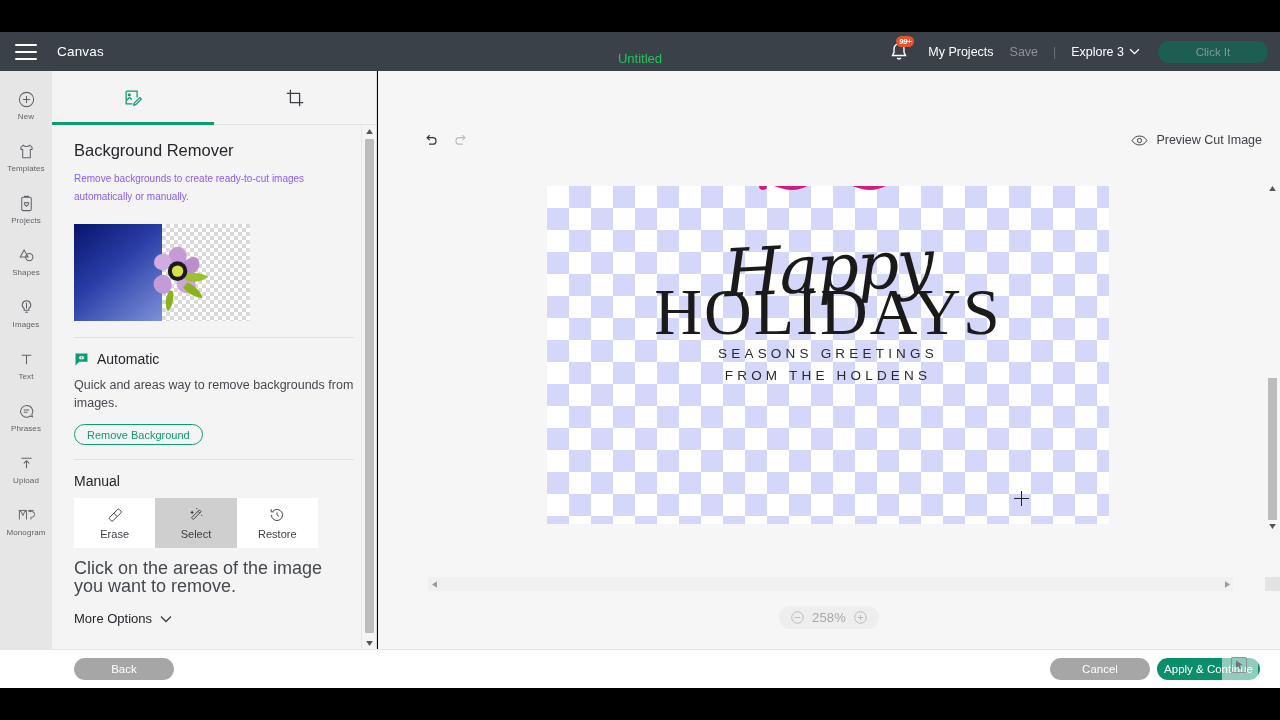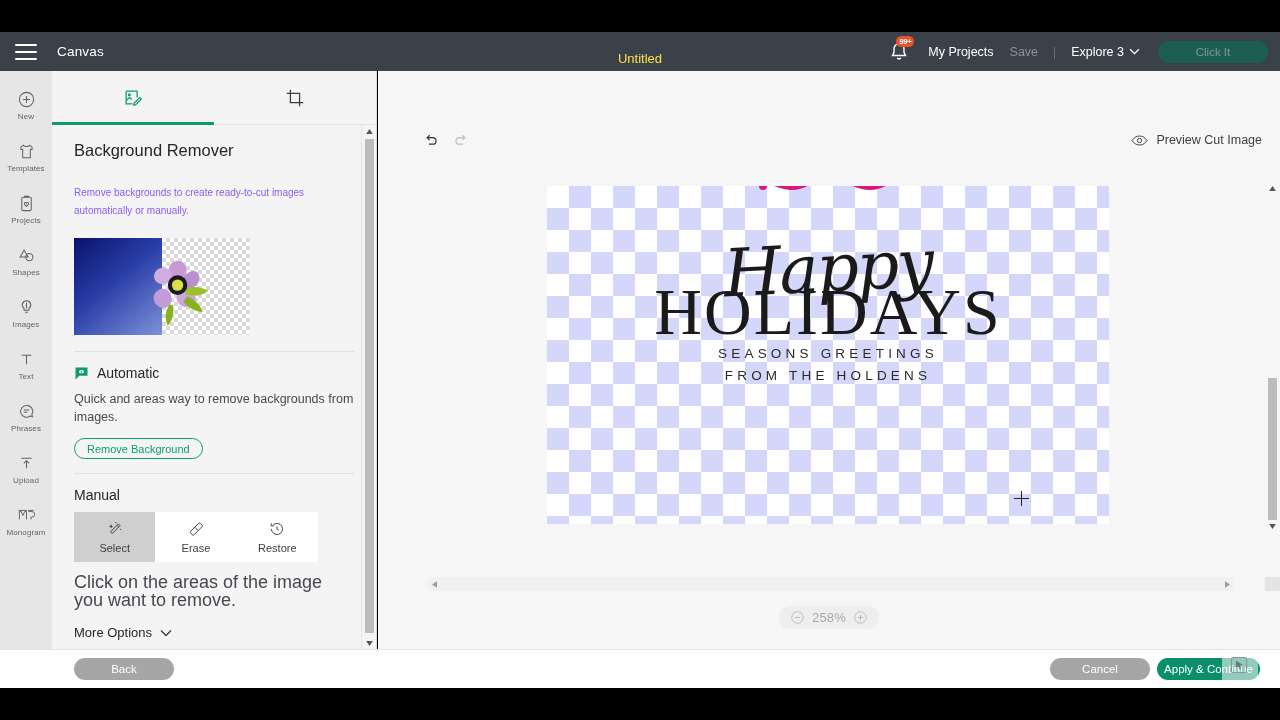--- a/index.html
+++ b/index.html
@@ -16,21 +16,21 @@
     position: absolute; left:0; top:32px; width:1280px; height:39px;
     background:#3b4149; display:flex; align-items:center;
   }
   .hamburger { width:22px; height:16px; margin-left:15px; display:flex;
     flex-direction:column; justify-content:space-between; cursor:pointer; }
   .hamburger span { display:block; height:2px; background:#fff; border-radius:1px; }
   .canvas-label { color:#fff; font-size:13.5px; margin-left:20px; letter-spacing:.2px; }
   .doc-title {
     position:absolute; left:0; top:0; width:1280px; height:53px;
     display:flex; align-items:center; justify-content:center;
-    color:#fde047; font-size:13px; pointer-events:none;
+    color:#22c55e; font-size:13px; pointer-events:none;
   }
   .top-right {
     position:absolute; right:12px; top:0; height:39px;
     display:flex; align-items:center; gap:0px;
   }
   .bell-wrap { position:relative; width:26px; height:26px; margin-right:8px; cursor:pointer;font-style:italic; }
   .bell-badge {
     position:absolute; left:10px; top:-3px; background:#e8532d; color:#fff;
     font-size:7.5px; font-weight:bold; border-radius:7px; padding:1px 3px;
     line-height:9px; letter-spacing:-.2px;
@@ -67,21 +67,21 @@
     height:54px; display:flex; background:#f4f4f4;
     border-bottom:1px solid #e0e0e0; position:relative;
   }
   .ptab { flex:1; display:flex; align-items:center; justify-content:center; cursor:pointer;
     position:relative; }
   .ptab.active::after {
     content:""; position:absolute; left:0; bottom:-1px; width:100%; height:3px; background:#0d9b74;
   }
   .panel-body { padding:16px 22px 0 22px; height:524px; overflow:hidden; position:relative; }
 
-  .bg-title { font-size:16.5px; color:#23262b; font-weight:normal; margin-bottom:24px; }
+  .bg-title { font-size:16.5px; color:#23262b; font-weight:normal; margin-bottom:10px; }
   .bg-desc { font-size:10px; color:#8b5cf6; line-height:18px; margin-bottom:18px; }
 
   .thumb {
     width:176px; height:97px; position:relative; margin-bottom:16px; overflow:hidden;
   }
   .thumb .left-half {
     position:absolute; left:0; top:0; width:50%; height:100%;
     background:linear-gradient(140deg,#08136b 0%,#2a3ea8 45%,#7d92d8 100%);
   }
   .thumb .right-half {
@@ -384,39 +384,39 @@
         <span class="sec-title">Automatic</span>
       </div>
       <div class="sec-desc">Quick and areas way to remove backgrounds from images.</div>
       <div class="ghost-btn">Remove Background</div>
 
       <div class="divider"></div>
 
       <div class="manual-title">Manual</div>
 
       <div class="tool-group">
+        <div class="tool">
+          <svg width="18" height="18" viewBox="0 0 24 24" fill="none" stroke="#3c4046" stroke-width="1.3">
+            <path d="M15.4 4.6 4.8 15.2a1.6 1.6 0 0 0 0 2.3l2.2 2.2a1.6 1.6 0 0 0 2.3 0L19.9 9.1a1.6 1.6 0 0 0 0-2.3l-2.2-2.2a1.6 1.6 0 0 0-2.3 0z"></path>
+            <path d="M10.4 9.6 15 14.2"></path>
+          </svg>
+          <span class="tlbl">Erase</span>
+        </div>
         <div class="tool selected">
           <svg width="18" height="18" viewBox="0 0 24 24" fill="none" stroke="#3c4046" stroke-width="1.3">
             <path d="M16.5 5.2 6 15.7l2.3 2.3L18.8 7.5z"></path>
             <path d="M14.6 7.1l2.3 2.3"></path>
             <path d="M6.8 5.8l.9 1.8 1.8.9-1.8.9-.9 1.8-.9-1.8-1.8-.9 1.8-.9z" fill="#3c4046" stroke="none"></path>
             <circle cx="13" cy="3.6" r=".8" fill="#3c4046" stroke="none"></circle>
             <circle cx="19.6" cy="12.4" r=".8" fill="#3c4046" stroke="none"></circle>
           </svg>
           <span class="tlbl">Select</span>
         </div>
         <div class="tool">
           <svg width="18" height="18" viewBox="0 0 24 24" fill="none" stroke="#3c4046" stroke-width="1.3">
-            <path d="M15.4 4.6 4.8 15.2a1.6 1.6 0 0 0 0 2.3l2.2 2.2a1.6 1.6 0 0 0 2.3 0L19.9 9.1a1.6 1.6 0 0 0 0-2.3l-2.2-2.2a1.6 1.6 0 0 0-2.3 0z"></path>
-            <path d="M10.4 9.6 15 14.2"></path>
-          </svg>
-          <span class="tlbl">Erase</span>
-        </div>
-        <div class="tool">
-          <svg width="18" height="18" viewBox="0 0 24 24" fill="none" stroke="#3c4046" stroke-width="1.3">
             <path d="M4.6 12a7.4 7.4 0 1 0 2.2-5.3"></path>
             <path d="M4.2 4.4v3.4h3.4"></path>
             <path d="M12 8.6V12l2.4 1.6"></path>
           </svg>
           <span class="tlbl">Restore</span>
         </div>
       </div>
 
       <div class="hint">Click on the areas of the image you want to remove.</div>
 

